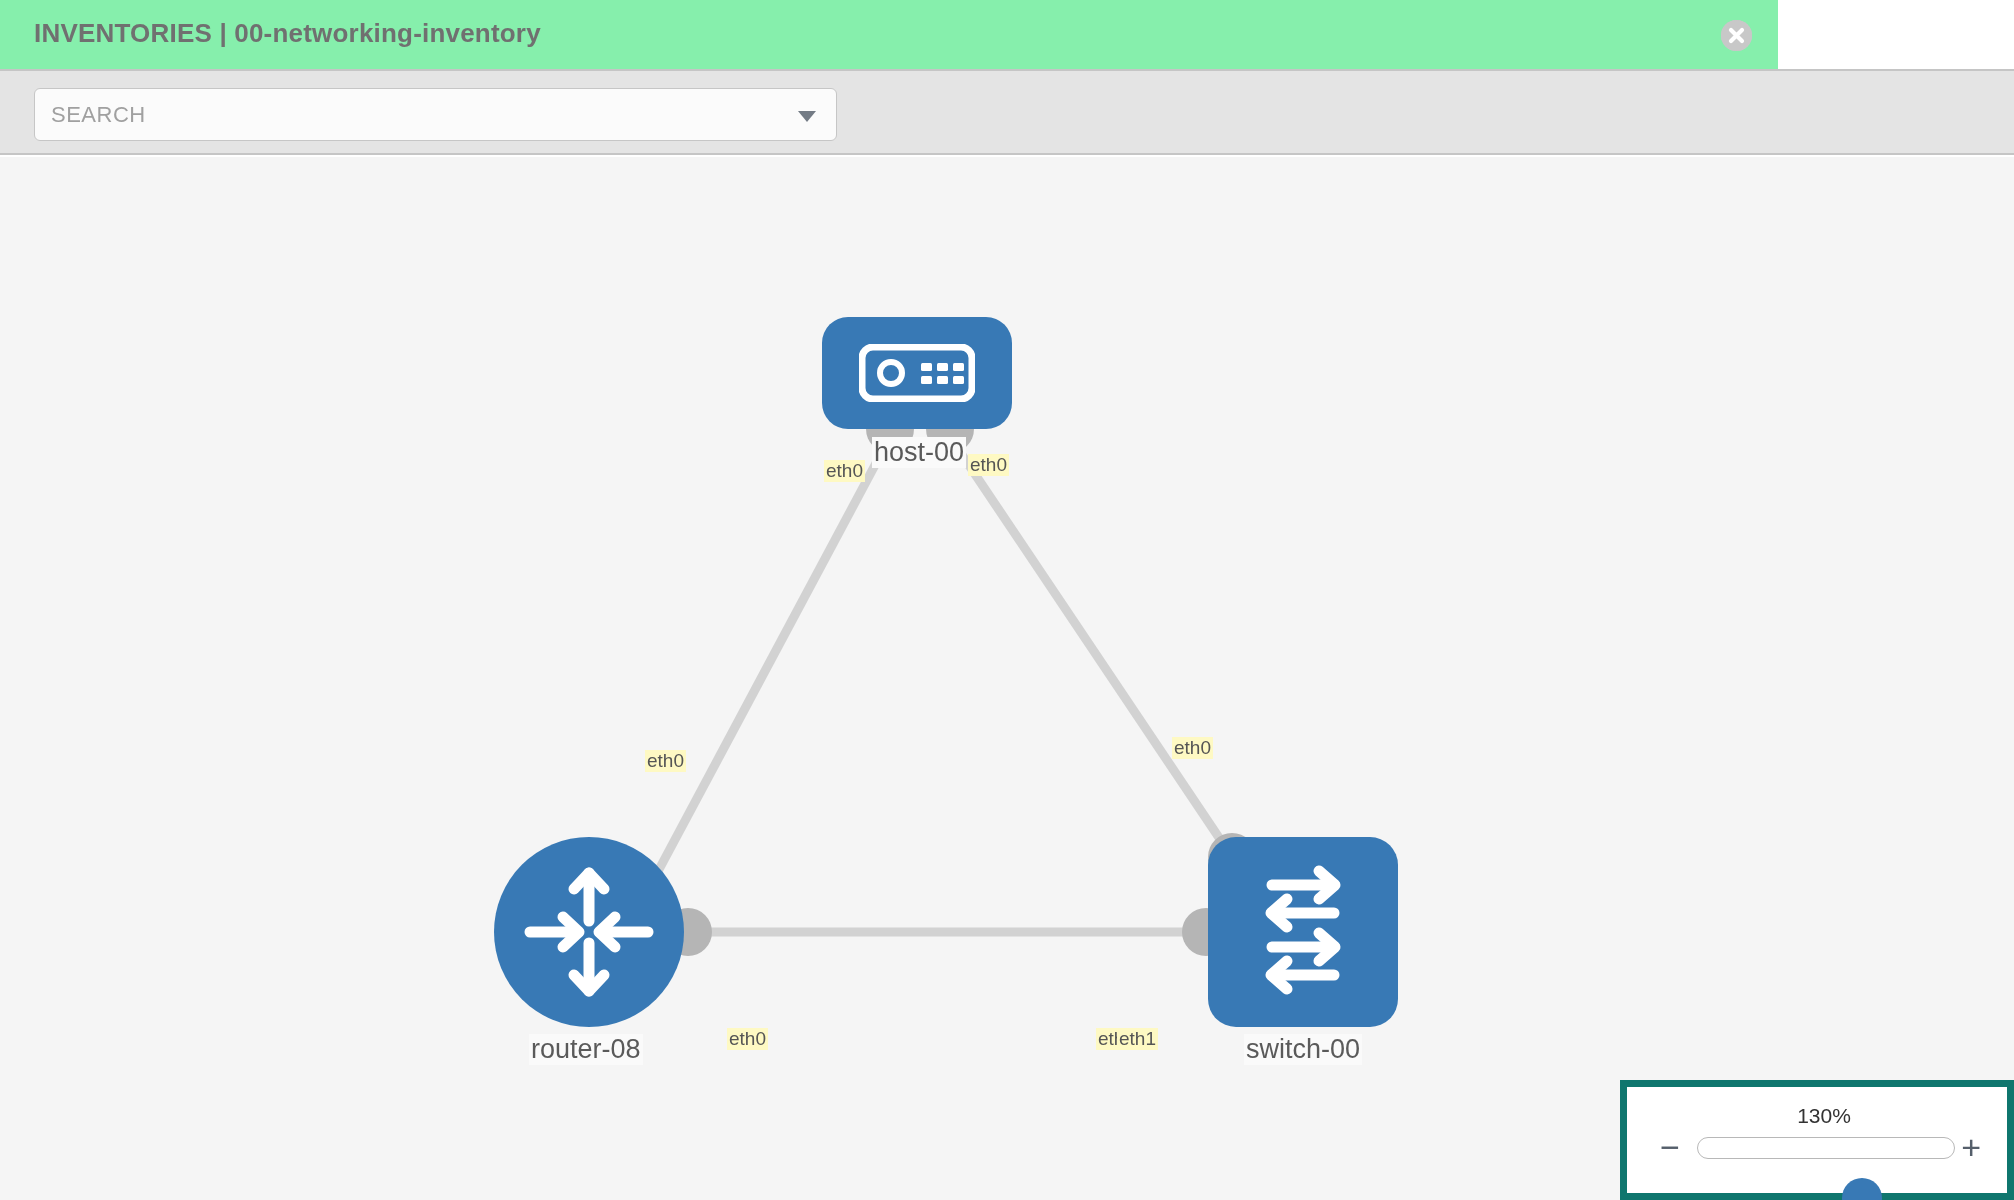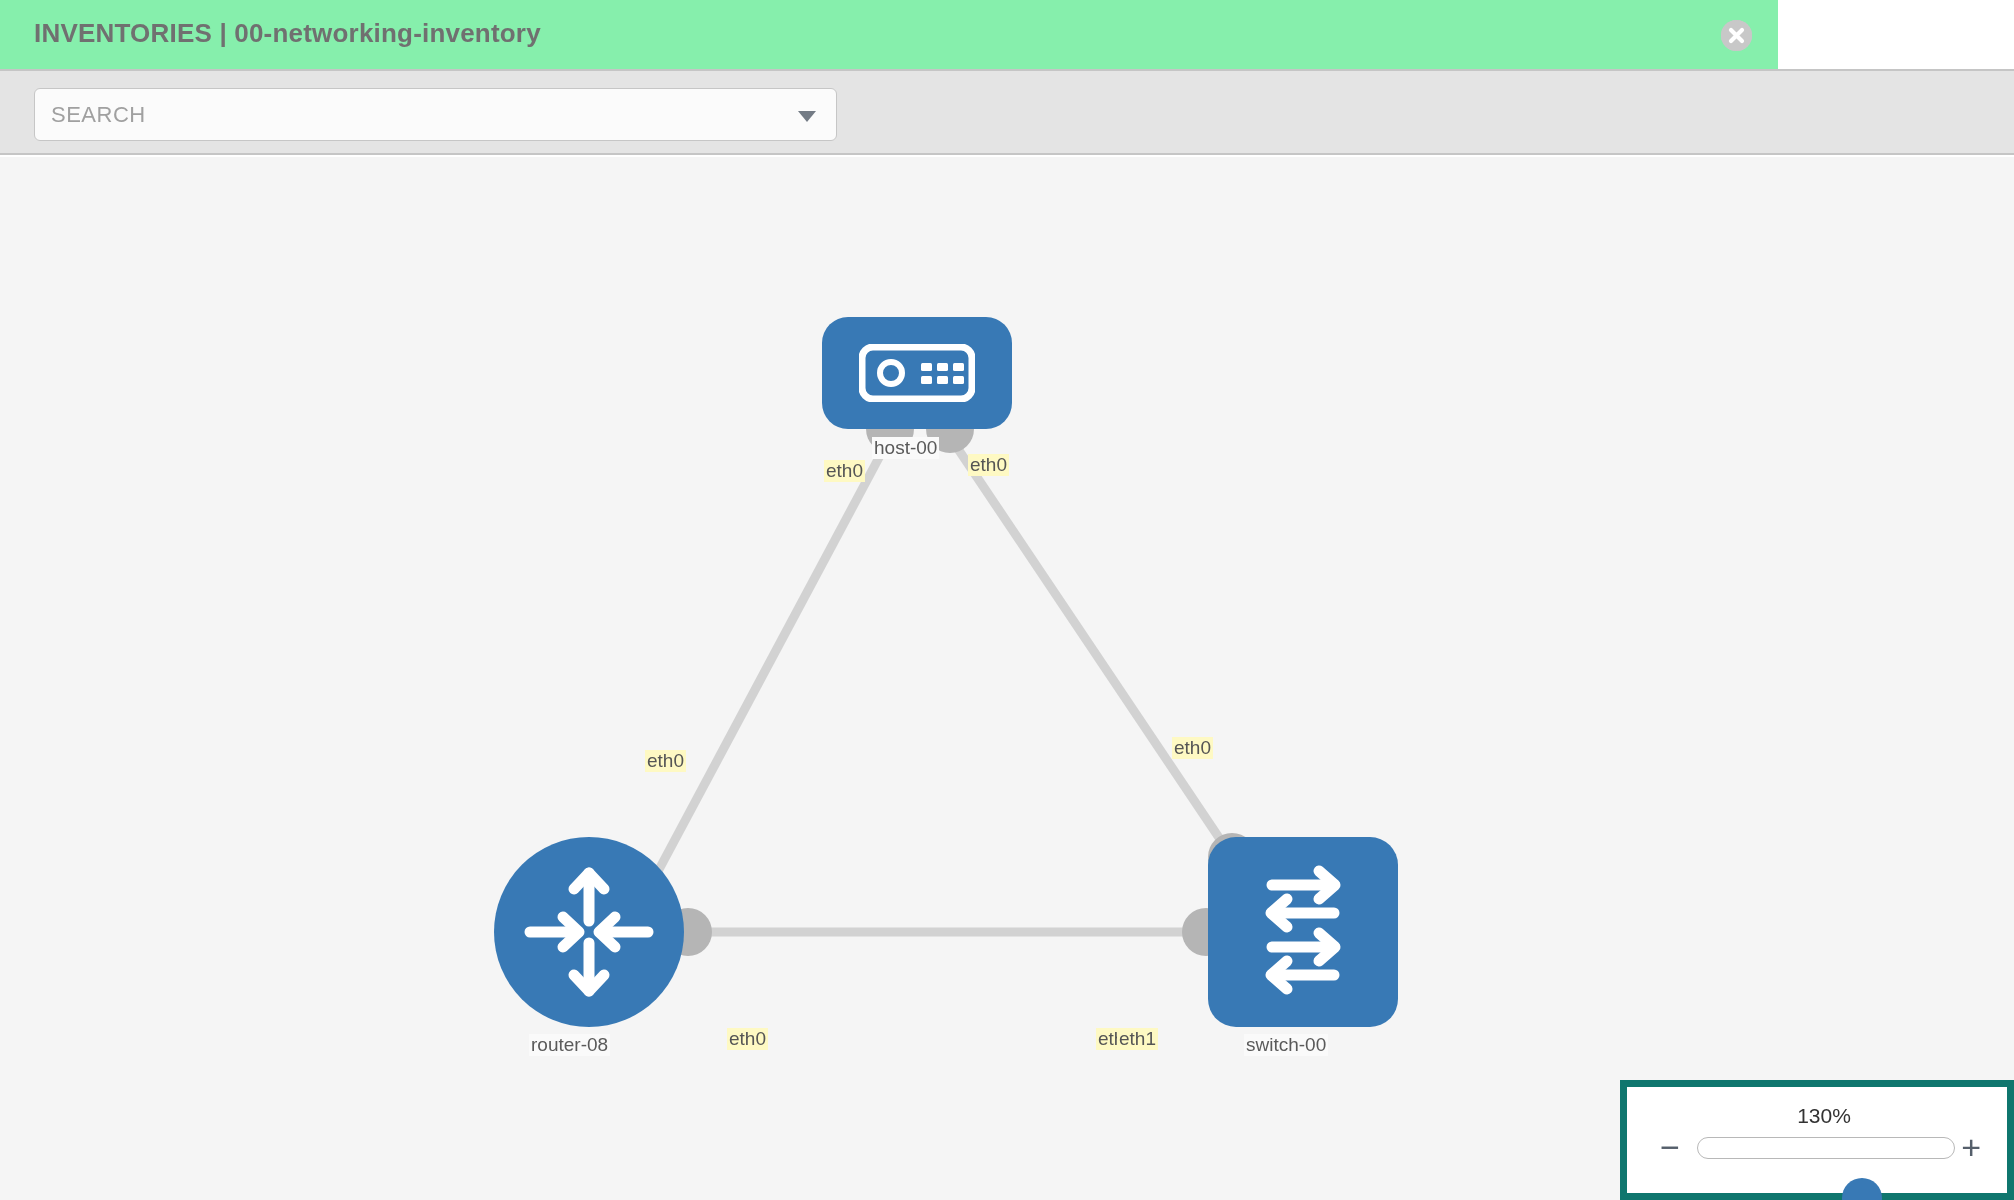--- a/index.html
+++ b/index.html
@@ -77,21 +77,21 @@
     position: absolute; left: 0; top: 157px;
     width: 2014px; height: 1043px;
     background: #f5f5f5;
     overflow: hidden;
   }
   .topology-svg { position: absolute; left: 0; top: 0; }
 
   .node { position: absolute; }
   .node-label {
     position: absolute;
-    font-size: 19px; color: #5a5a5a;
+    font-size: 27px; color: #5a5a5a;
     background: #fafafa;
     white-space: nowrap;
     padding: 0 2px;
   }
   .port-label {
     position: absolute;
     font-size: 19px; color: #555555;
     background: #fef9c3;
     white-space: nowrap;
     padding: 0 2px;

